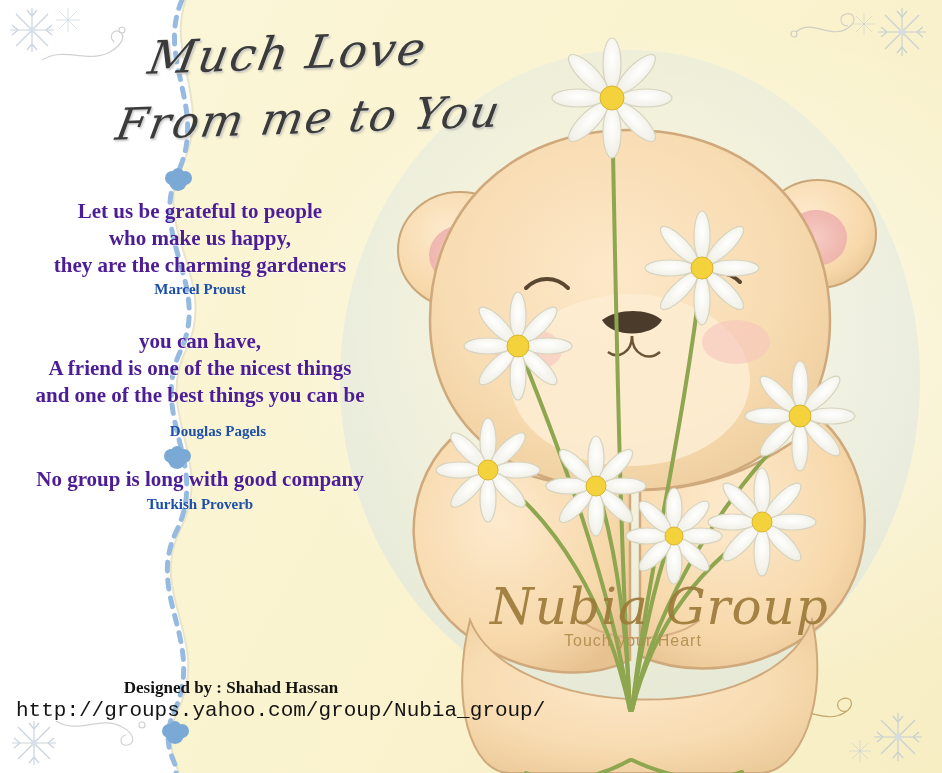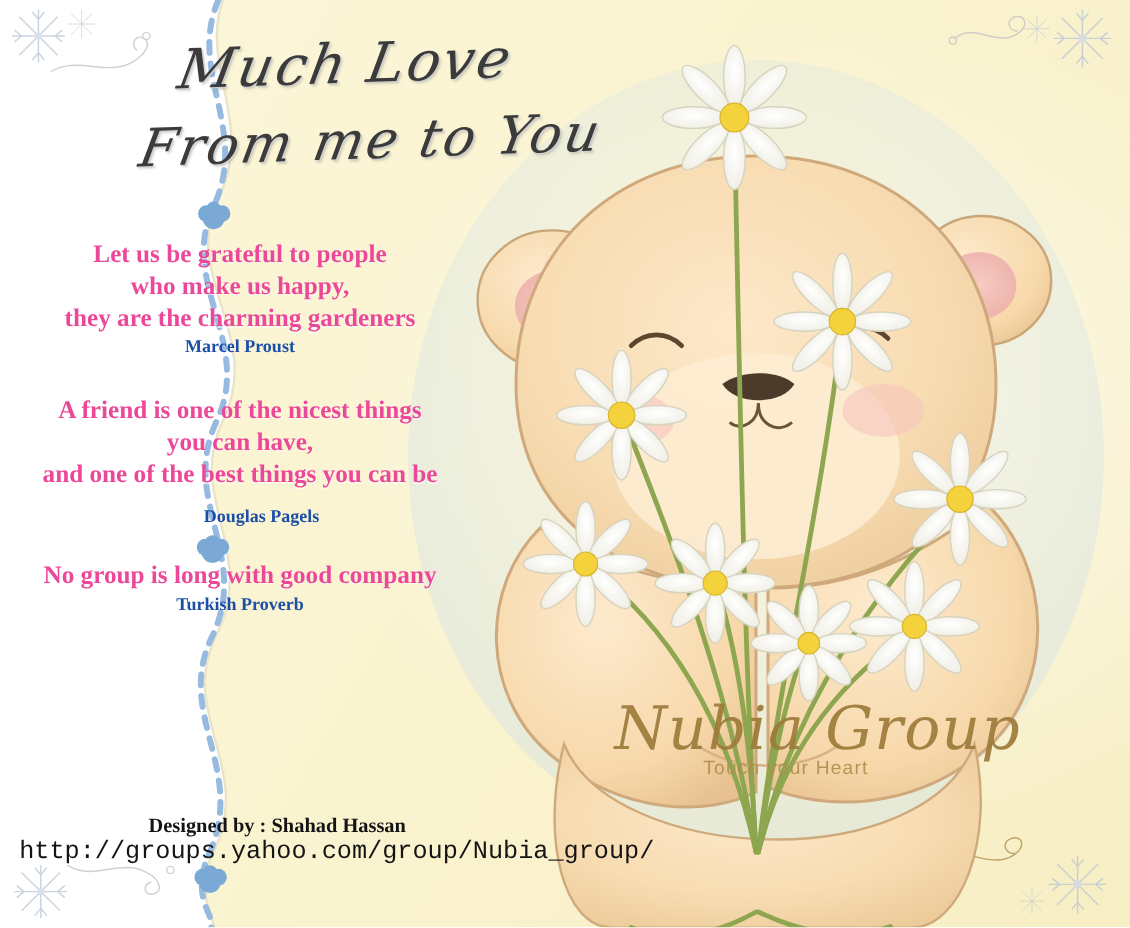--- a/index.html
+++ b/index.html
@@ -100,21 +100,21 @@
     color: #153a86;
   }
   .quote {
     margin-bottom: 18px;
   }
   .quote-line {
     font-family: "Liberation Serif", serif;
     font-weight: bold;
     font-size: 21px;
     line-height: 27px;
-    color: #ec4899;
+    color: #4c1d95;
     text-shadow: 0 1px 0 rgba(255,255,255,0.6);
   }
   .quote-author {
     font-family: "Liberation Serif", serif;
     font-weight: bold;
     font-size: 15px;
     color: #1b4fa8;
     margin-top: 2px;
   }
   .q1 { margin-bottom: 30px; }
@@ -141,21 +141,21 @@
   .credit-url {
     font-family: Liberation Mono, monospace;
     font-size: 21px;
     line-height: 22px;
     color: #141414;
   }
 
   
   .watermark {
     position: absolute;
-    left: 512px;
+    left: 490px;
     top: 578px;
     width: 320px;
     text-align: left;
     pointer-events: none;
   }
   .wm-main {
     font-family: "DejaVu Serif", serif;
     font-style: italic;
     font-size: 50px;
     color: #9c7b3a;
@@ -472,22 +472,22 @@
   <div class="quotes">
 
     <div class="quote q1">
       <div class="quote-line">Let us be grateful to people</div>
       <div class="quote-line">who make us happy,</div>
       <div class="quote-line">they are the charming gardeners</div>
       <div class="quote-author">Marcel Proust</div>
     </div>
 
     <div class="quote q2">
+      <div class="quote-line">you can have,</div>
       <div class="quote-line">A friend is one of the nicest things</div>
-      <div class="quote-line">you can have,</div>
       <div class="quote-line">and one of the best things you can be</div>
       <div class="quote-author">Douglas Pagels</div>
     </div>
 
     <div class="quote q3">
       <div class="quote-line">No group is long with good company</div>
       <div class="quote-author">Turkish Proverb</div>
     </div>
 
   </div>

